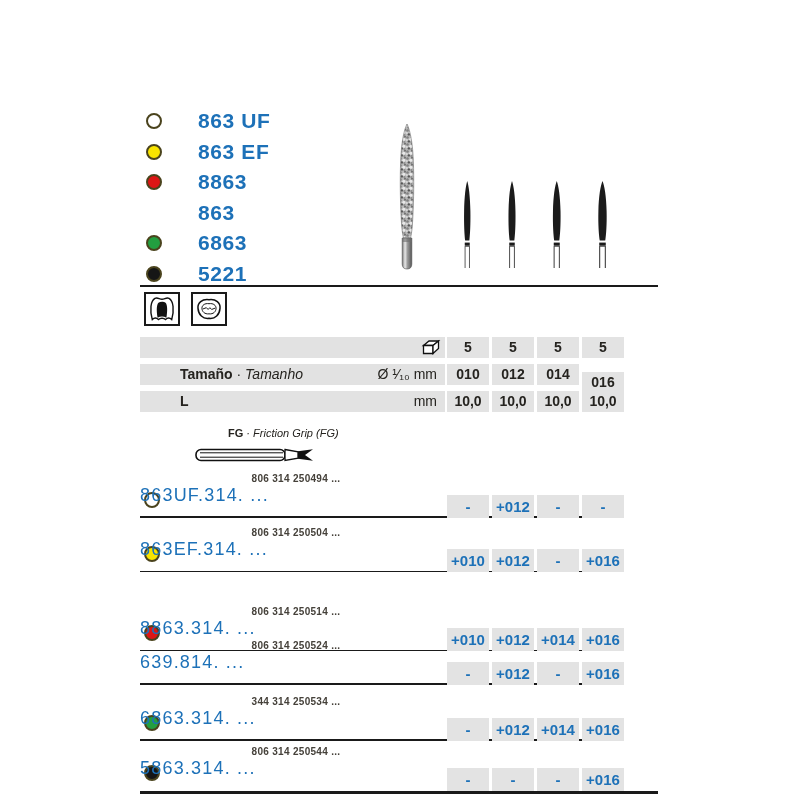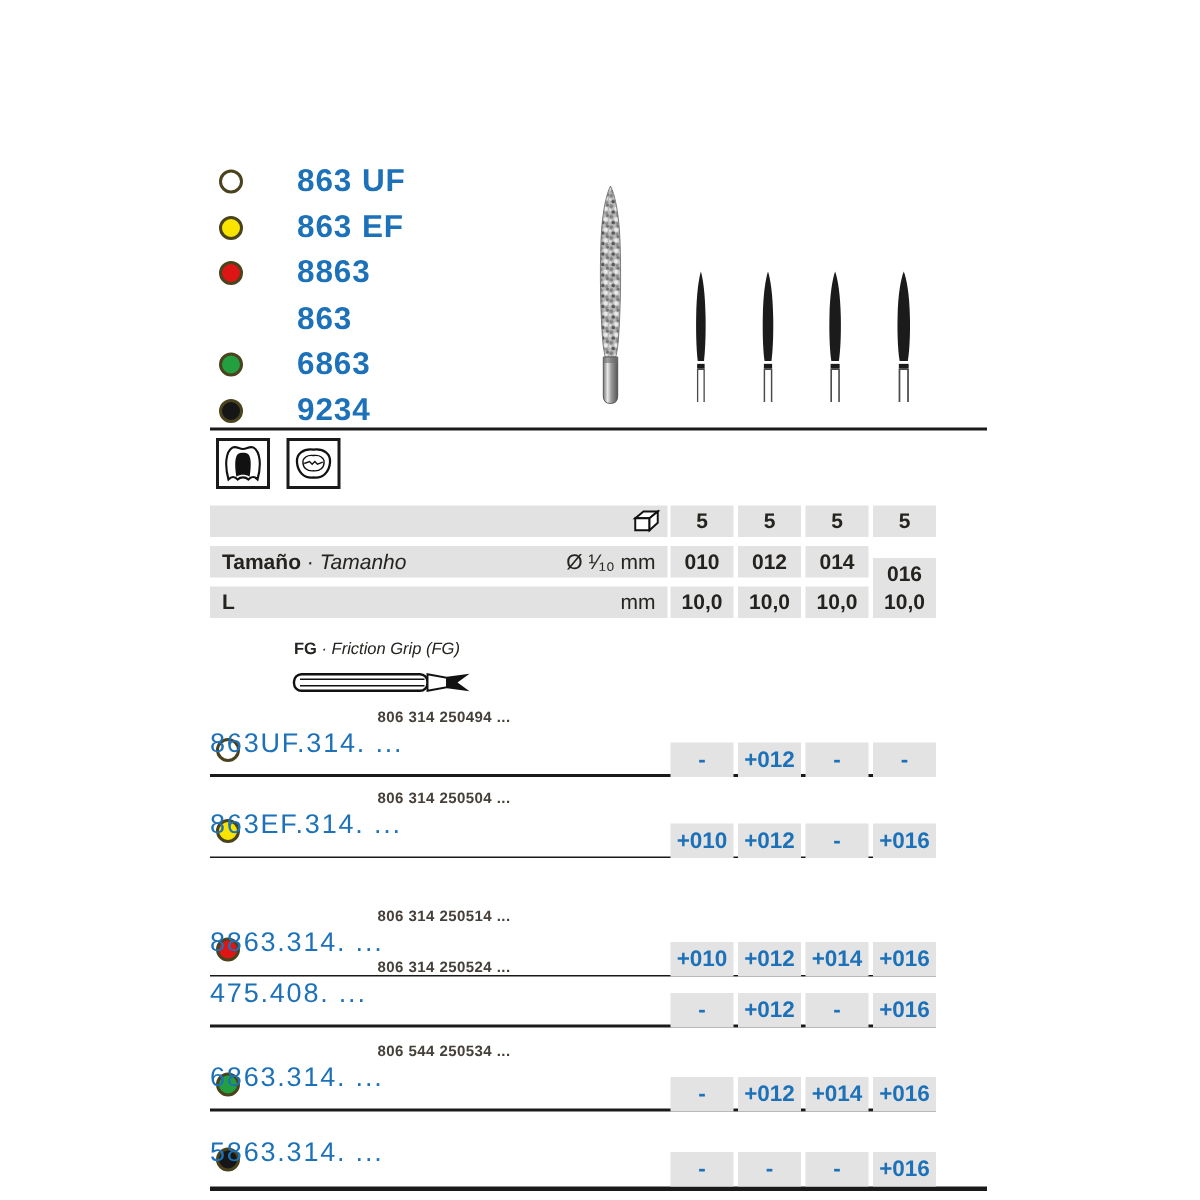--- a/index.html
+++ b/index.html
@@ -23,21 +23,21 @@
   .sep{position:absolute;left:140px;width:518px;height:2px;background:var(--ink);}
 
   
   .ind-box{position:absolute;width:36px;height:34px;border:2px solid var(--ink);
            box-sizing:border-box;background:#fff;}
 
   
   .band{position:absolute;left:140px;width:305px;height:21px;background:var(--band_bg);}
   .band-label{position:absolute;left:8px;top:0;line-height:21px;font-size:14px;color:var(--value_text);}
   .band-unit{position:absolute;right:8px;top:0;line-height:21px;font-size:14px;color:var(--value_text);}
-  .bold{font-weight:bold;}
+  .bold{font-weight:bold;margin-left:32px;}
   .ital{font-style:italic;}
   .cell{position:absolute;width:42px;height:21px;background:var(--cell_bg);
         text-align:center;line-height:21px;font-size:14px;font-weight:bold;color:var(--value_text);}
   .cx1{left:447px;} .cx2{left:492px;} .cx3{left:537px;} .cx4{left:582px;}
 
   
   .grip-label{position:absolute;left:196px;top:427px;font-size:11px;color:var(--value_text);}
   .grip-label .ital{font-style:italic;}
 
   
@@ -74,21 +74,21 @@
     <div class="legend-row" style="top:198px">
 
       <span class="legend-label">863</span>
     </div>
     <div class="legend-row" style="top:228px">
       <span class="ring" style="background: rgb(35, 159, 64); visibility: visible;"></span>
       <span class="legend-label">6863</span>
     </div>
     <div class="legend-row" style="top:259px">
       <span class="ring" style="background: rgb(22, 22, 22); visibility: visible;"></span>
-      <span class="legend-label">9234</span>
+      <span class="legend-label">5221</span>
     </div>
   </div>
 
   <svg class="fig" style="left:392px;top:122px" width="30" height="148" viewBox="0 0 30 148">
     <defs>
       <pattern id="grit" width="7" height="7" patternUnits="userSpaceOnUse">
         <rect width="7" height="7" fill="#b9b9b9"></rect>
         <circle cx="1.5" cy="1.5" r="1.3" fill="#828282"></circle>
         <circle cx="4.8" cy="3.2" r="1.5" fill="#e9e9e9"></circle>
         <circle cx="2.8" cy="5.4" r="1.2" fill="#565656"></circle>
@@ -218,40 +218,41 @@
     <div class="p-line"></div>
     <div class="p-cell cx1">+010</div>
     <div class="p-cell cx2">+012</div>
     <div class="p-cell cx3">+014</div>
     <div class="p-cell cx4">+016</div>
   </div>
 
   <div class="p-row" style="top:638.5px">
     <div class="p-order">806 314 250524 ...</div>
 
-    <div class="p-code">475.408. ...</div>
+    <div class="p-code">639.814. ...</div>
     <div class="p-line"></div>
     <div class="p-cell cx1">-</div>
     <div class="p-cell cx2">+012</div>
     <div class="p-cell cx3">-</div>
     <div class="p-cell cx4">+016</div>
   </div>
 
   <div class="p-row" style="top:694.5px">
-    <div class="p-order">806 544 250534 ...</div>
+    <div class="p-order">344 314 250534 ...</div>
     <span class="ring" style="background: rgb(35, 159, 64); visibility: visible;"></span>
     <div class="p-code">6863.314. ...</div>
     <div class="p-line"></div>
     <div class="p-cell cx1">-</div>
     <div class="p-cell cx2">+012</div>
     <div class="p-cell cx3">+014</div>
     <div class="p-cell cx4">+016</div>
   </div>
 
   <div class="p-row" style="top:745px;height:49px">
+    <div class="p-order">806 314 250544 ...</div>
     <span class="ring" style="background: rgb(22, 22, 22); visibility: visible;"></span>
     <div class="p-code">5863.314. ...</div>
     <div class="p-line-thick"></div>
     <div class="p-cell cx1">-</div>
     <div class="p-cell cx2">-</div>
     <div class="p-cell cx3">-</div>
     <div class="p-cell cx4">+016</div>
   </div>
 
 </div>

